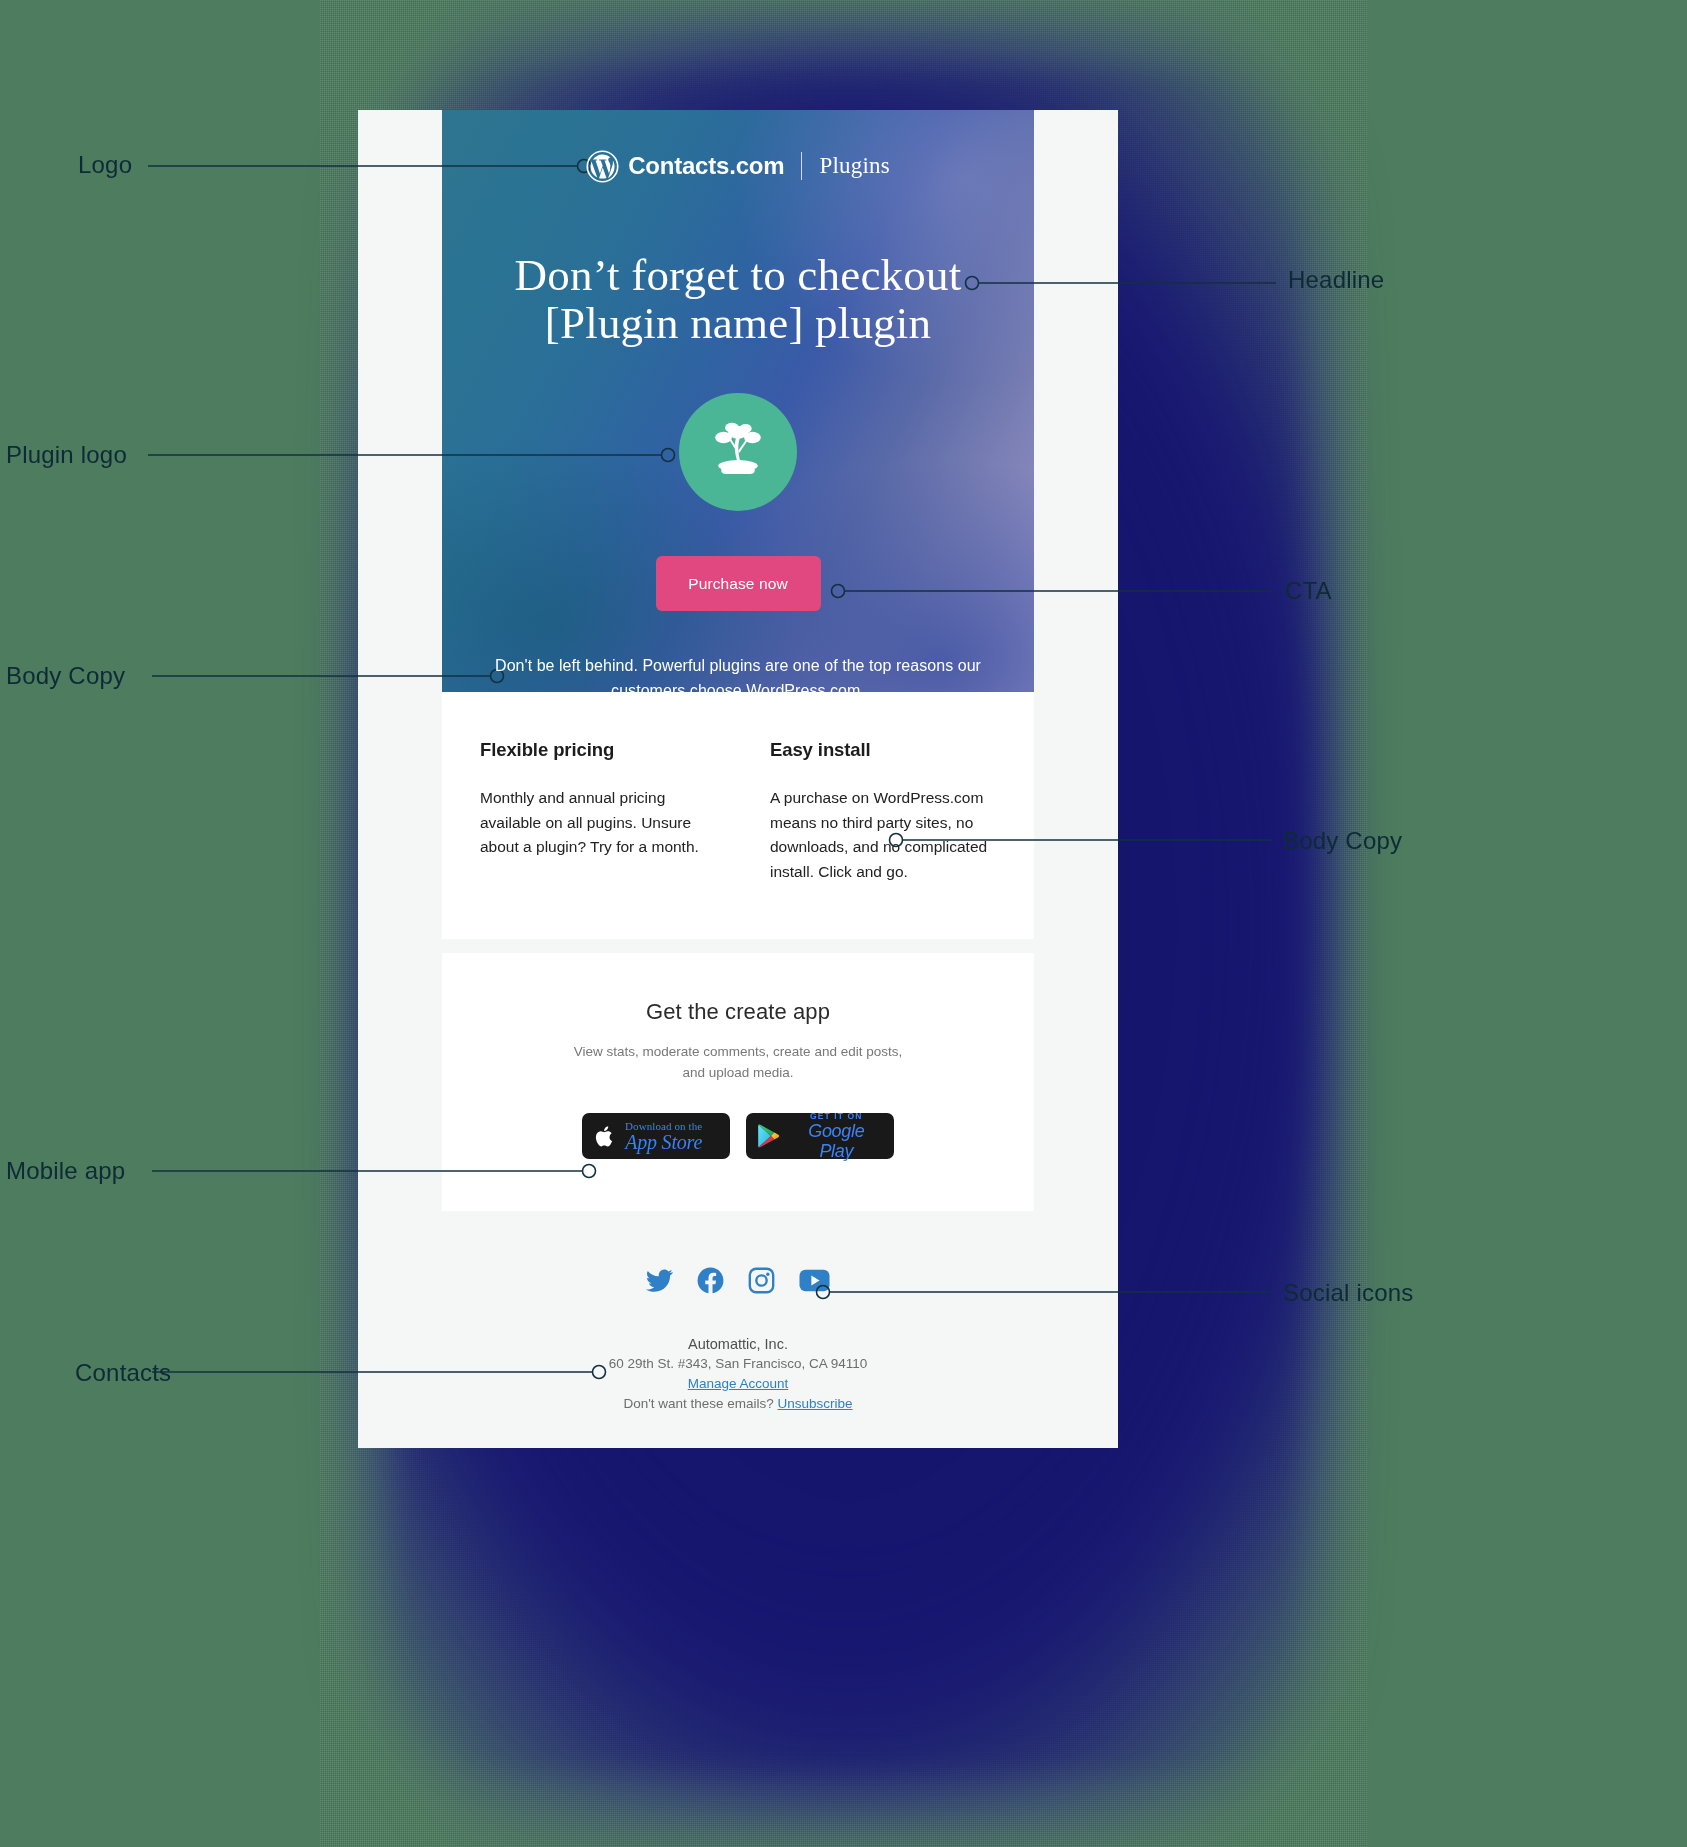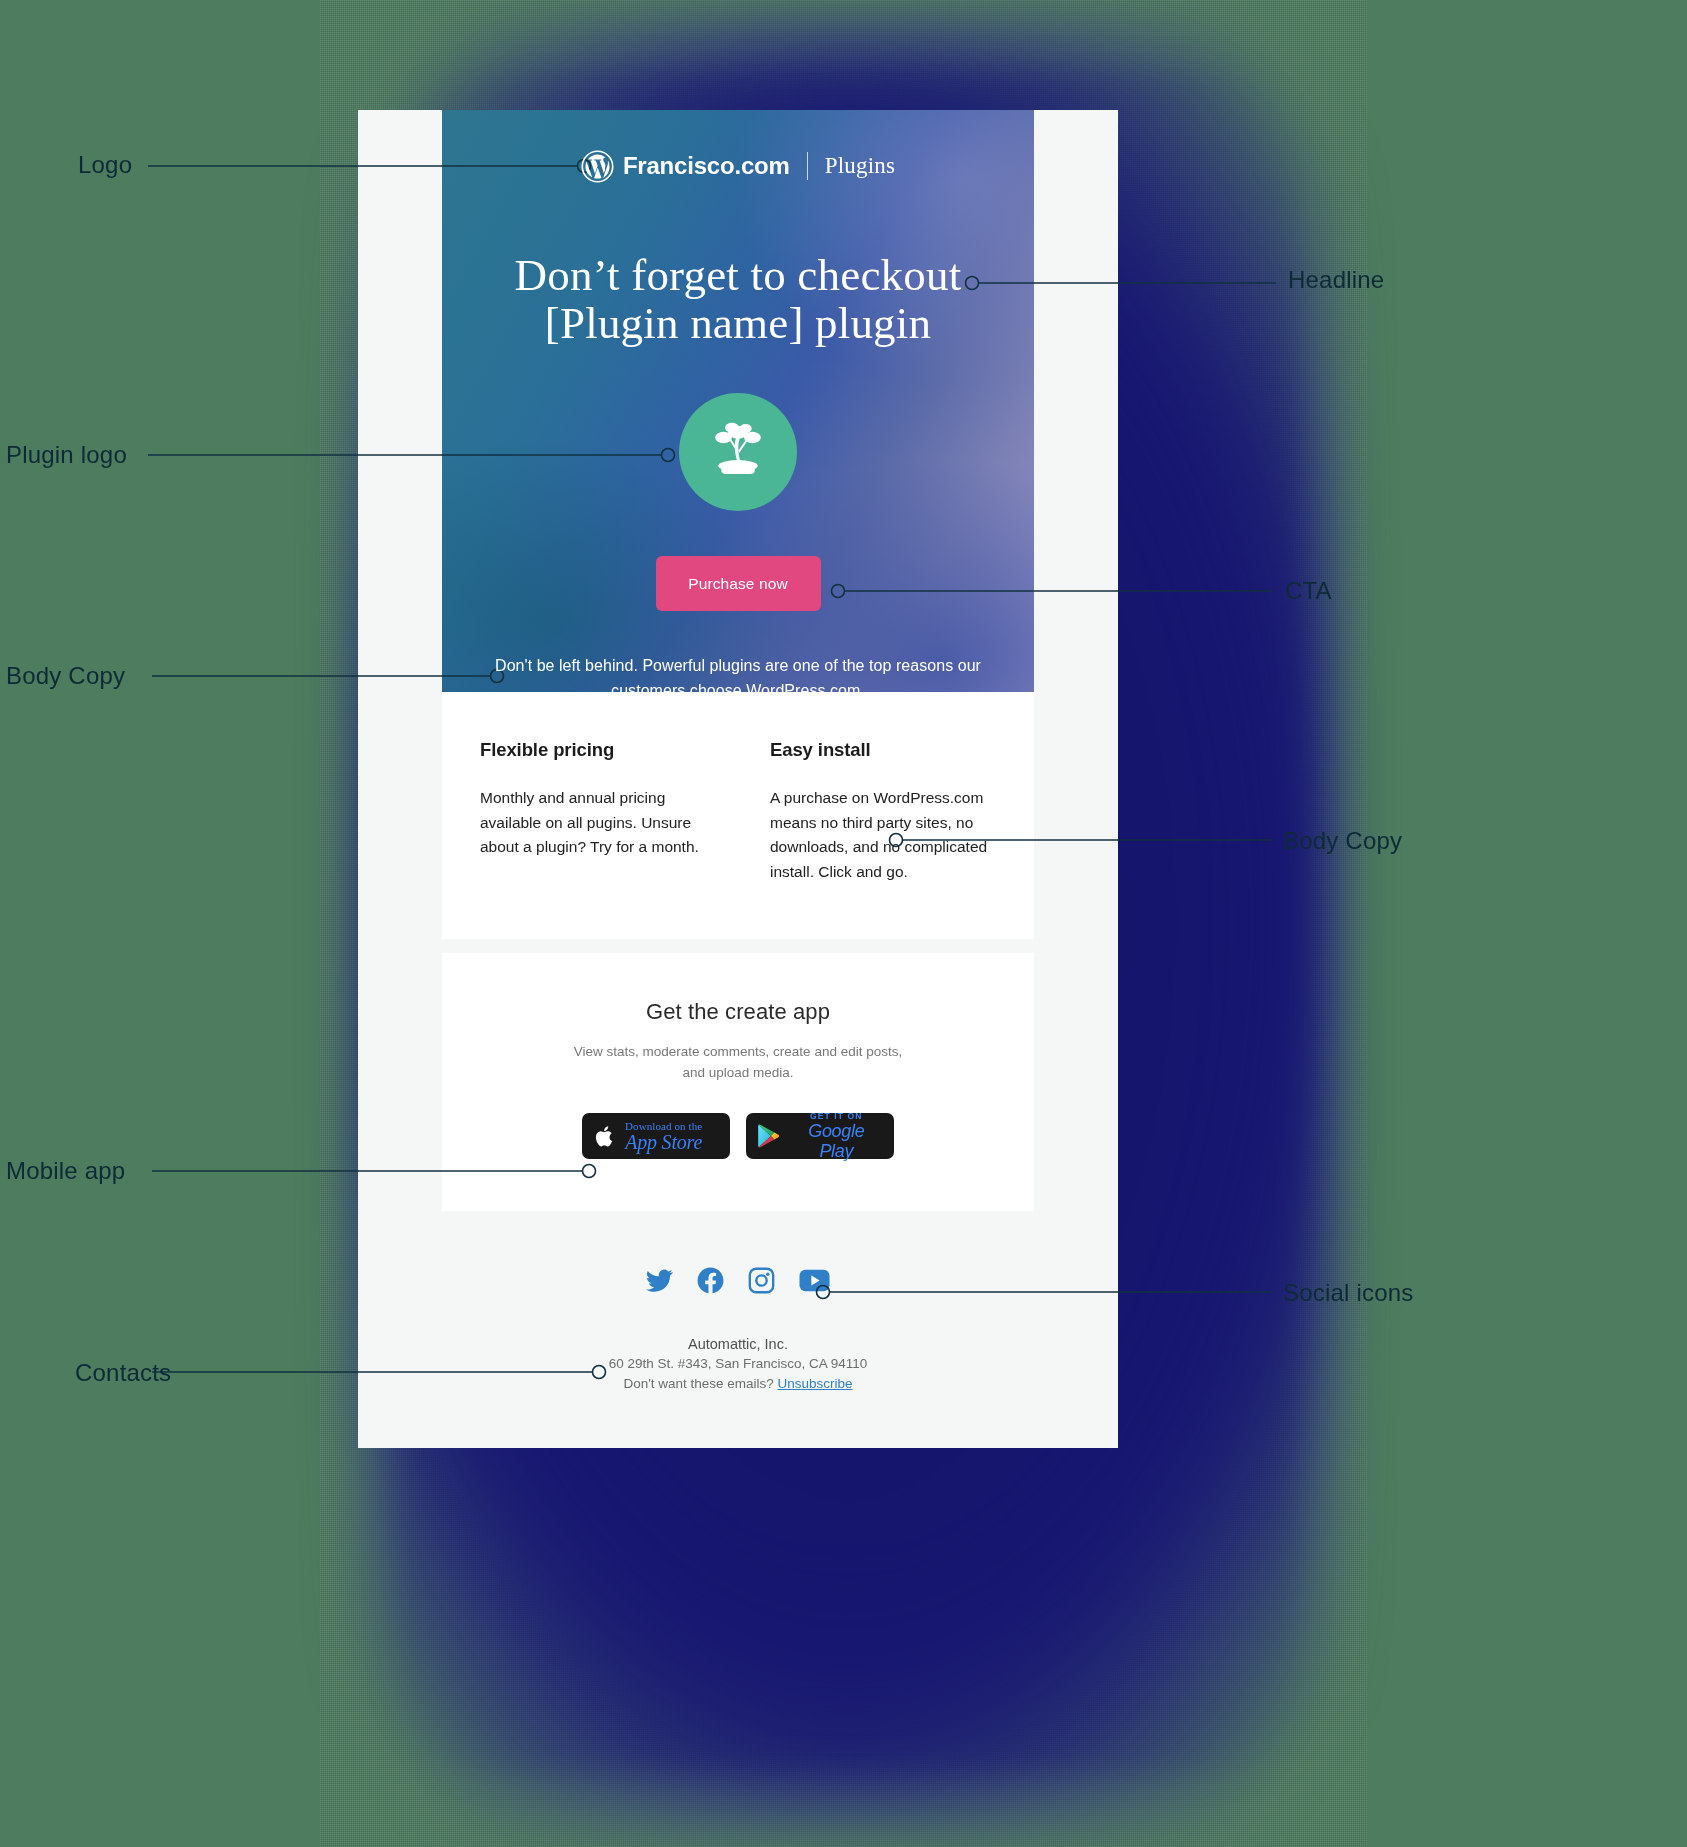--- a/index.html
+++ b/index.html
@@ -313,21 +313,21 @@
         <path fill="#ffffff" d="M8.6 32c0 9.3 5.4 17.3 13.2 21.1L10.7 22.5C9.3 25.4 8.6 28.6 8.6 32z
                                  M47.3 30.8c0-2.9-1-4.9-1.9-6.5-1.2-1.9-2.3-3.6-2.3-5.5 0-2.2 1.6-4.2 3.9-4.2h.3
                                  C43.1 10.8 37.8 8.6 32 8.6c-7.8 0-14.6 4-18.6 10h1.4c2.4 0 6.2-.3 6.2-.3 1.3-.1 1.4 1.8.2 1.9
                                  0 0-1.3.2-2.7.2l8.6 25.6 5.2-15.5-3.7-10.1c-1.3-.1-2.5-.2-2.5-.2-1.3-.1-1.1-2 .1-1.9
                                  0 0 3.9.3 6.1.3 2.4 0 6.2-.3 6.2-.3 1.3-.1 1.4 1.8.2 1.9 0 0-1.3.2-2.7.2l8.5 25.4 2.4-7.9
                                  C46 34.4 47.3 32.4 47.3 30.8z
                                  M32.4 34.1L25.3 54.6c2.1.6 4.3.9 6.7.9 2.7 0 5.3-.5 7.8-1.3l-.2-.3-7.2-19.8z
                                  M52.1 21.2c.1.8.2 1.6.2 2.5 0 2.5-.5 5.3-1.9 8.8L42.8 54.6C50.2 50.3 55.4 41.8 55.4 32
                                  c0-4-.9-7.6-2.5-10.8z"></path>
       </svg>
-      <span class="brandname">Francisco.com</span>
+      <span class="brandname">Contacts.com</span>
       <span class="brand-div"></span>
       <span class="brandsub">Plugins</span>
     </div>
 
     <h1 class="headline">
       <span>Don’t forget to checkout</span><br>
       <span>[Plugin name] plugin</span>
     </h1>
 
     <div class="plugin-logo-wrap">
@@ -448,20 +448,21 @@
         <svg width="31" height="23" viewBox="0 0 32 23">
           <rect x="0.5" y="0.5" width="31" height="22" rx="6" fill="#2f80c7"></rect>
           <path fill="#ffffff" d="M12.8 6.3 L21.2 11.5 L12.8 16.7 Z"></path>
         </svg>
       </span>
     </div>
 
     <div class="contacts">
       <div class="l1">Automattic, Inc.</div>
       <div>60 29th St. #343, San Francisco, CA 94110</div>
+      <div><a href="#">Manage Account</a></div>
       <div>
         <span>Don't want these emails? </span><a href="#">Unsubscribe</a>
       </div>
     </div>
   </div>
 
 </div>
 
 <svg id="anno-lines">
   <g stroke="#123140" stroke-width="1.6" fill="none">

